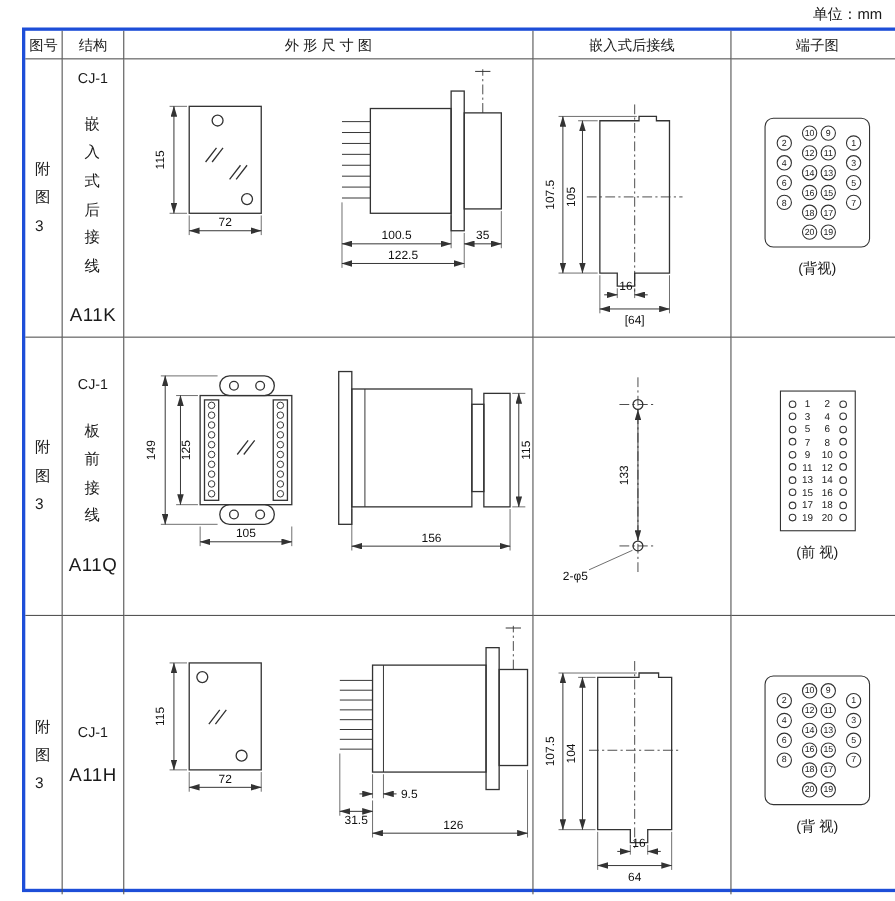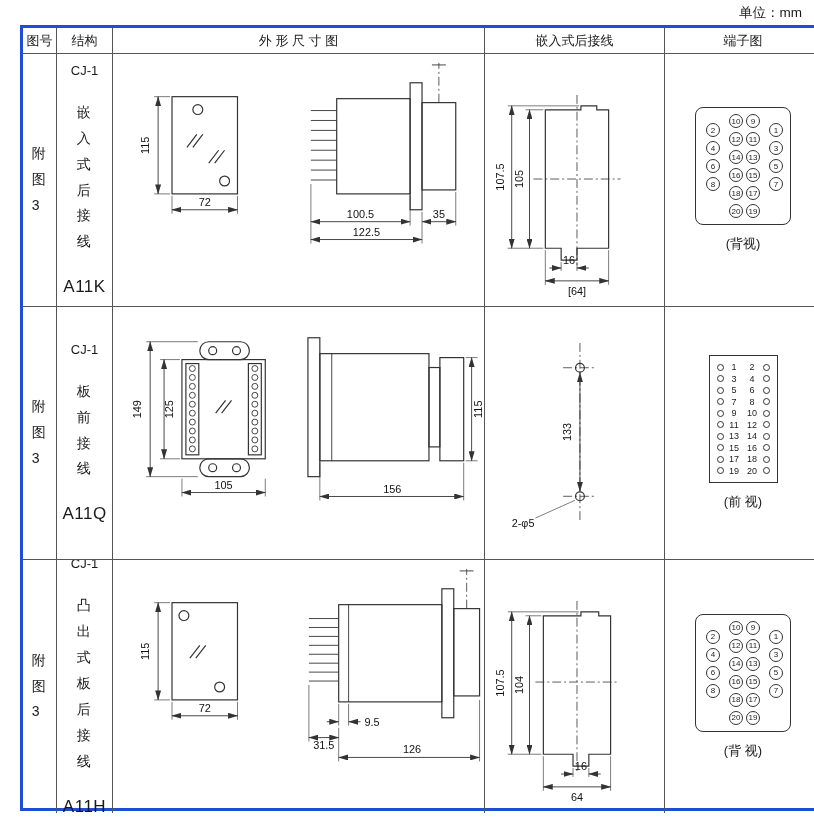--- a/index.html
+++ b/index.html
@@ -317,21 +317,20 @@
           </div>
         </div>
       <div class="term-label">(前 视)</div>
     </div>
 
     <div>
       <div class="vtext">附图3</div>
     </div>
     <div class="struct">
       <div class="series">CJ-1</div>
-      <div class="vtext">凸出式板后接线</div>
       <div class="model">A11H</div>
     </div>
     <div>
       <svg width="370" height="251" viewBox="0 0 372 253">
         <defs>
           <marker id="a3e" viewBox="0 0 10 6" markerWidth="10" markerHeight="6" refX="9.5" refY="3" orient="auto" markerUnits="userSpaceOnUse">
               <path d="M0,0L10,3L0,6z" fill="#333"></path>
             </marker>
           <marker id="a3s" viewBox="0 0 10 6" markerWidth="10" markerHeight="6" refX="0.5" refY="3" orient="auto" markerUnits="userSpaceOnUse">
               <path d="M10,0L0,3L10,6z" fill="#333"></path>

